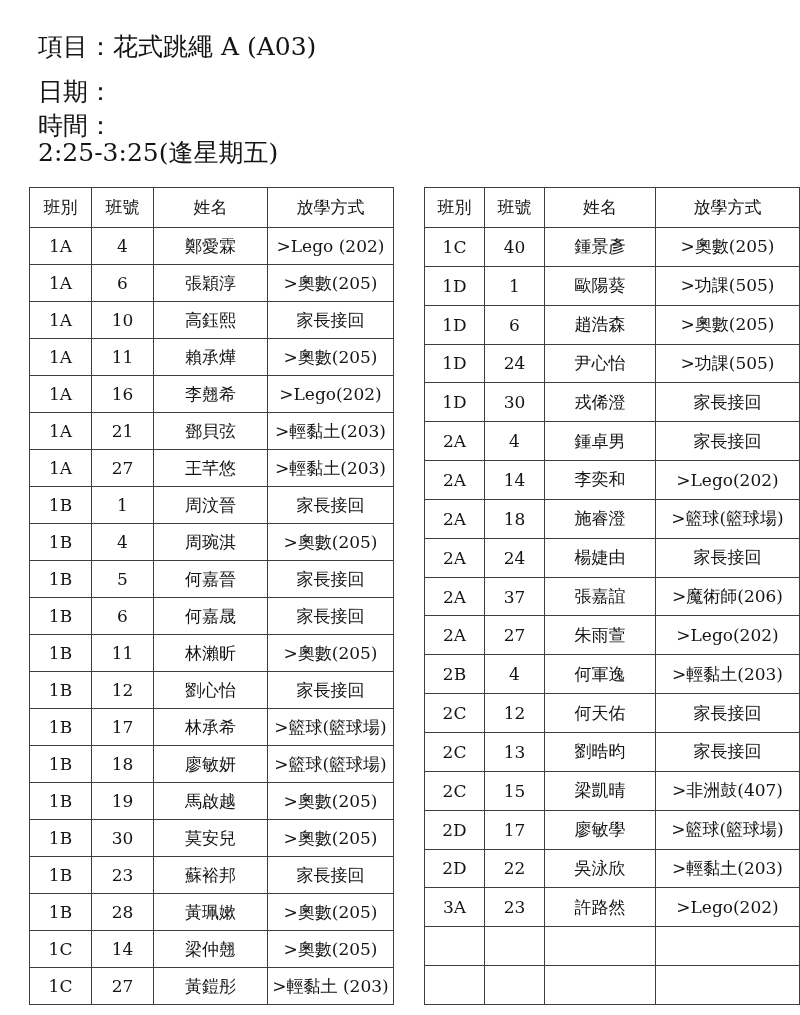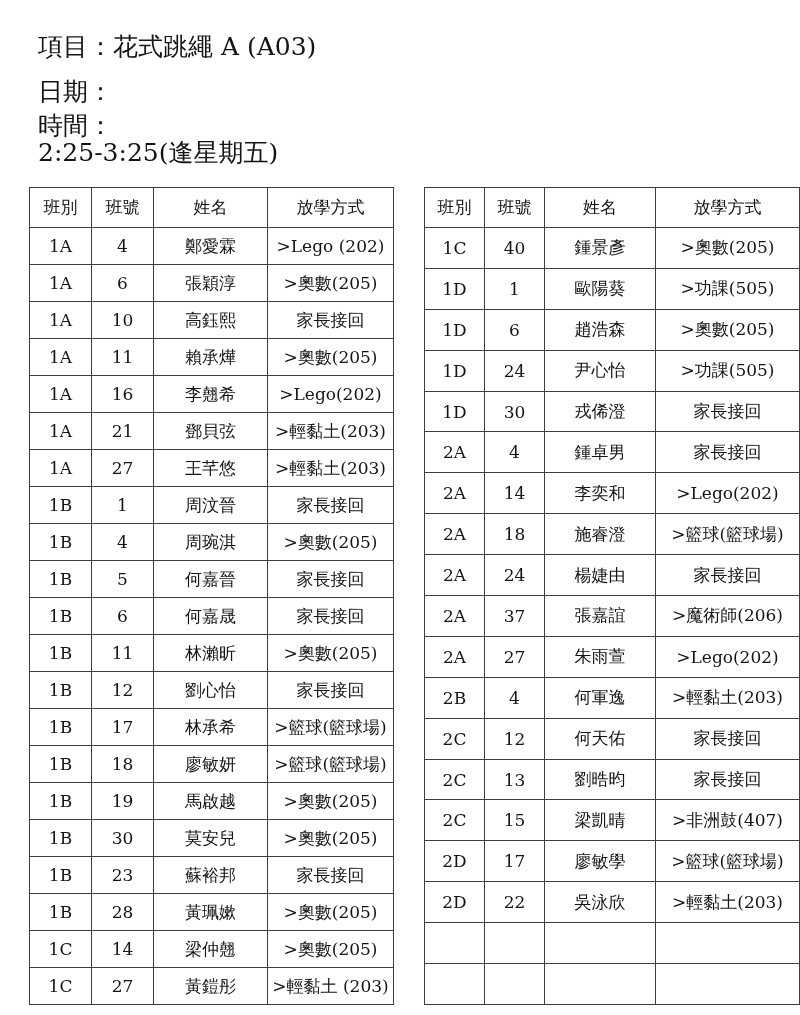--- a/index.html
+++ b/index.html
@@ -328,20 +328,26 @@
             <td>廖敏學</td>
             <td>&gt;籃球(籃球場)</td>
           </tr>
           <tr>
             <td>2D</td>
             <td>22</td>
             <td>吳泳欣</td>
             <td>&gt;輕黏土(203)</td>
           </tr>
           <tr>
+            <td>3A</td>
+            <td>23</td>
+            <td>許路然</td>
+            <td>&gt;Lego(202)</td>
+          </tr>
+          <tr>
             <td></td>
             <td></td>
             <td></td>
             <td></td>
           </tr>
           <tr>
             <td></td>
             <td></td>
             <td></td>
             <td></td>

